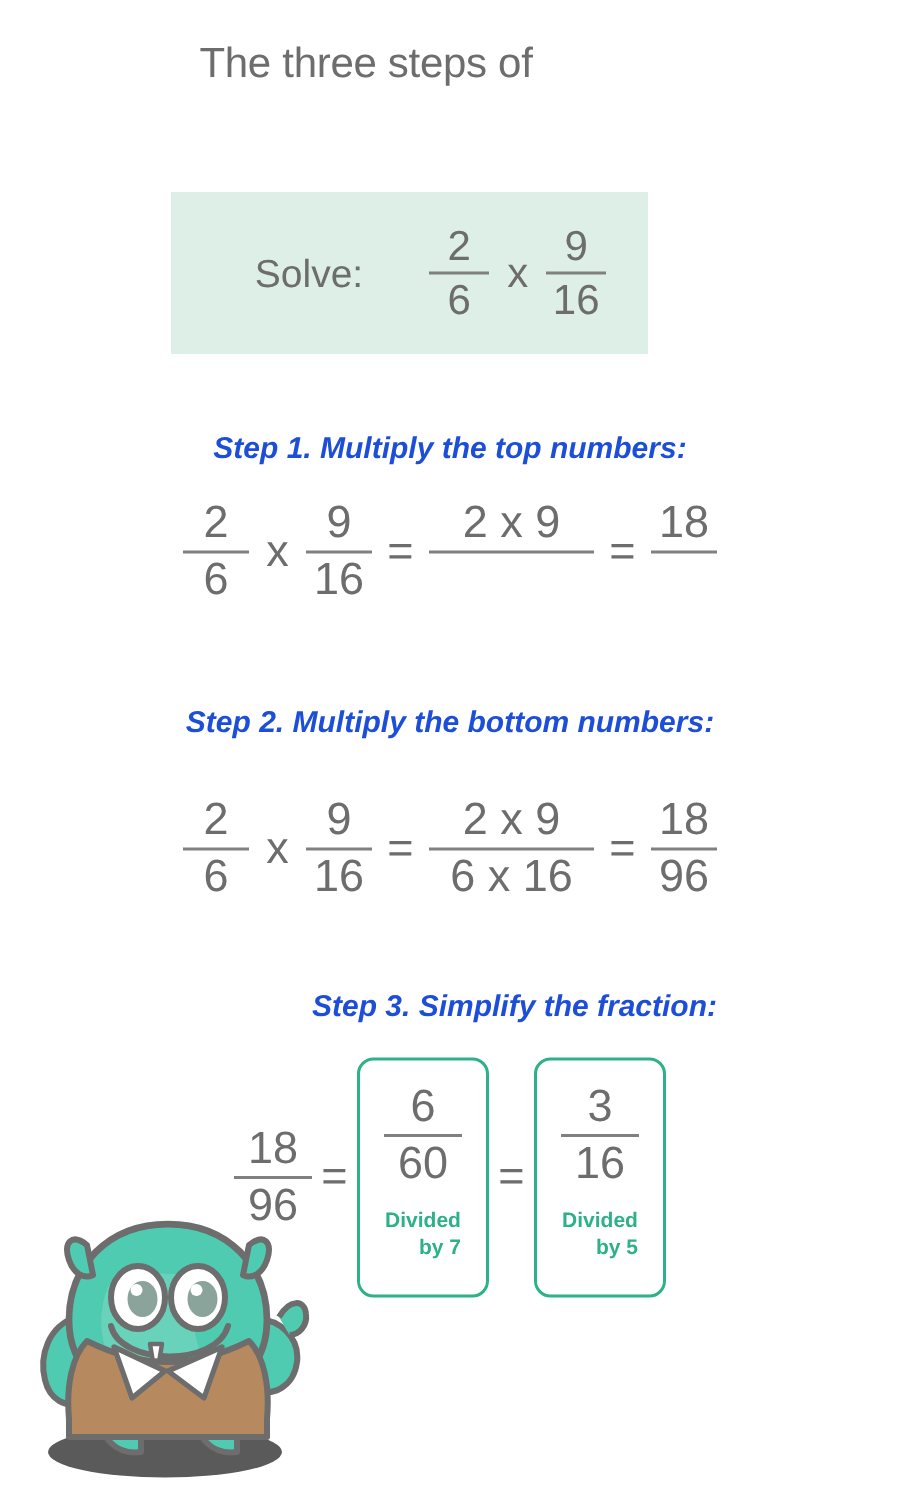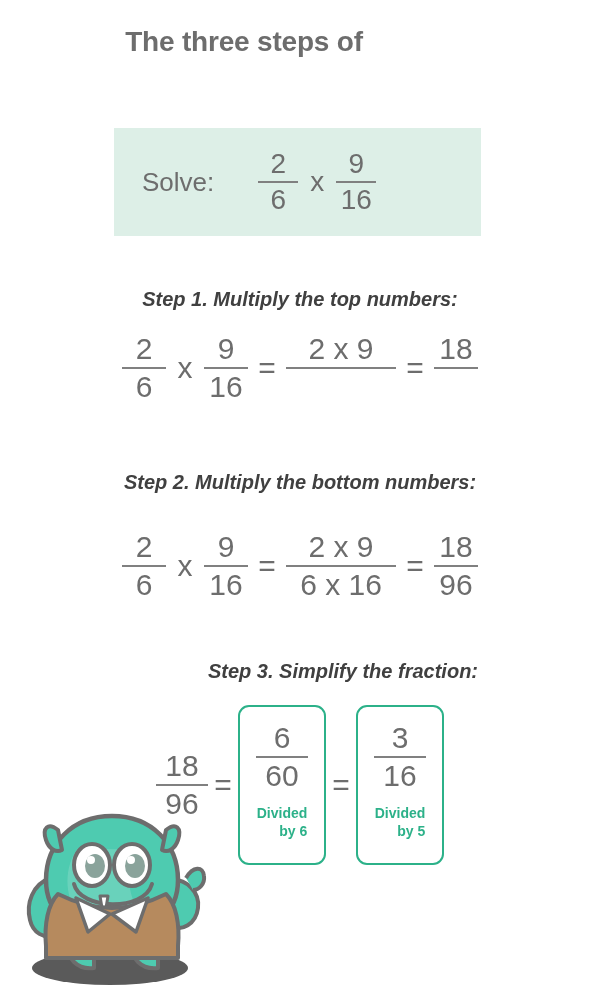--- a/index.html
+++ b/index.html
@@ -17,38 +17,39 @@
   }
 
   
   #title {
     position: absolute;
     top: 24px;
     left: 0;
     width: 488px;
     text-align: center;
     font-size: 28px;
-    font-weight: bold;
+    font-weight: normal;
     line-height: 1.32;
     color: #6d6d6d;
     letter-spacing: -0.2px;
   }
   #title .tline { display: block; }
 
   
   #solve-panel {
     position: absolute;
     left: 114px;
     top: 128px;
-    width: 367px;
+    width: 318px;
     height: 108px;
     background: #ddefe7;
     display: flex;
     align-items: center;
     box-sizing: border-box;
+    justify-content: center;
   }
   #solve-label {
     font-size: 26px;
     color: #6d6d6d;
     margin-left: 28px;
     white-space: nowrap;
   }
   #solve-expr {
     display: flex;
     align-items: center;
@@ -95,21 +96,21 @@
   .f-step-wide .bar { min-width: 110px; }
   .f-s3 { font-size: 30px; }
   .f-s3 .bar { min-width: 52px; }
 
   
   .step-heading {
     position: absolute;
     left: 0;
     width: 600px;
     text-align: center;
-    color: #404040;
+    color: #1d4ed8;
     font-size: 20px;
     font-weight: bold;
     font-style: italic;
     white-space: nowrap;
   }
   #step1-heading { top: 288px; }
   #step2-heading { top: 471px; }
   #step3-heading { top: 660px; padding-left: 43px; }
 
   
@@ -254,21 +255,21 @@
   <span class="op sp-md f-s3">=</span>
 
   <div class="simplify-box">
     <span class="frac f-s3">
       <span class="num">6</span>
       <span class="bar"></span>
       <span class="den">60</span>
     </span>
     <div class="simplify-note">
       <span>Divided</span><br>
-      <span>by 6</span>
+      <span>by 7</span>
     </div>
   </div>
 
   <span class="op sp-md f-s3">=</span>
 
   <div class="simplify-box">
     <span class="frac f-s3">
       <span class="num">3</span>
       <span class="bar"></span>
       <span class="den">16</span>

